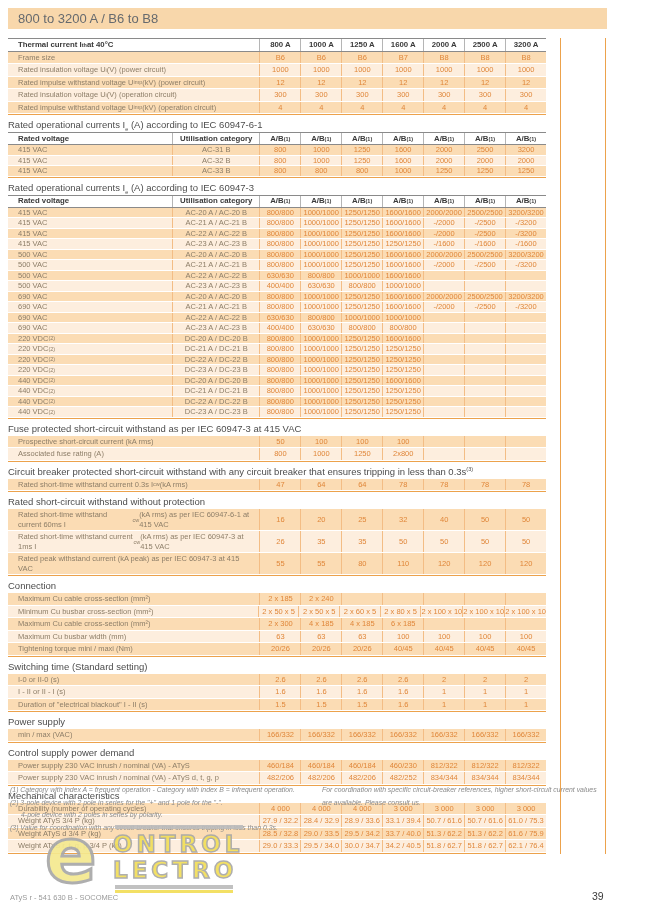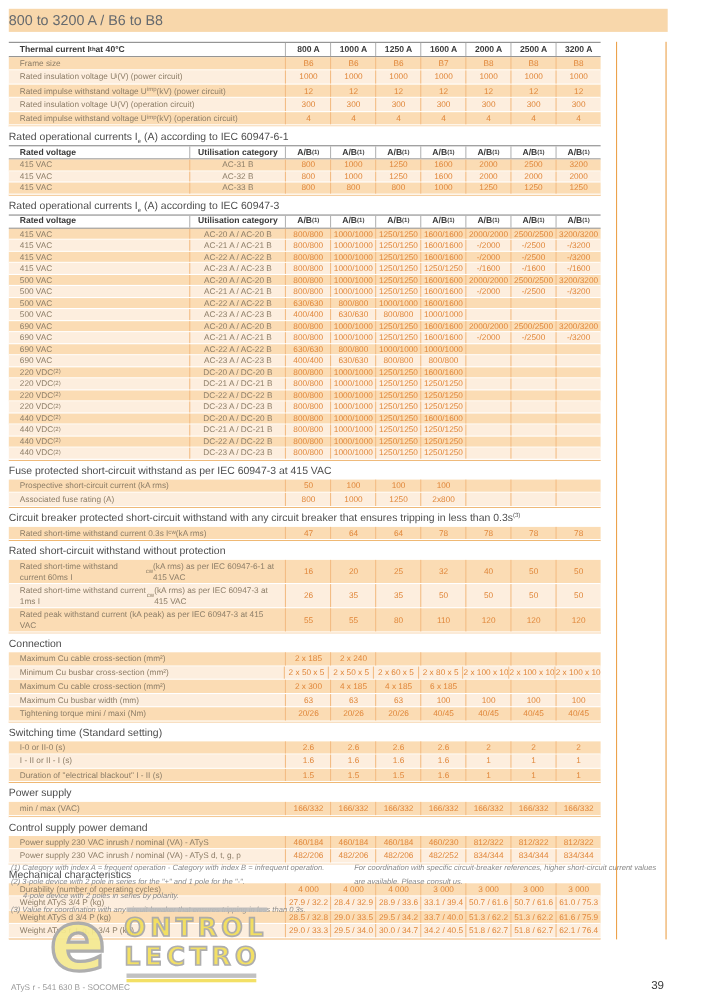--- a/index.html
+++ b/index.html
@@ -4,20 +4,21 @@
 <style>
   * { margin:0; padding:0; box-sizing:border-box; }
   html,body { background:#ffffff; }
   body {
     width:646px; height:916px; position:relative; overflow:hidden;
     font-family:"Liberation Sans", sans-serif;
   }
   .title-bar {
     position:absolute; left:8px; top:8px; width:599px; height:21px;
     background:#f8d7ab; color:#666a6e; font-size:13px; line-height:21px;
+    padding-left:10px;
   }
   .table-wrap { position:absolute; left:8px; top:38px; width:538px; }
   .section { border-bottom:1px solid #eca24c; background:#fff; }
   .section-title {
     font-size:9.5px; line-height:11px; color:#4d4d4d;
     padding:4px 0 2px 0; background:#fff;
   }
   .row { display:flex; align-items:stretch; border-bottom:1px solid #ffffff; min-height:10.3px; }
   .row.dark  { background:#fbdcb4; }
   .row.light { background:#fdeede; }

